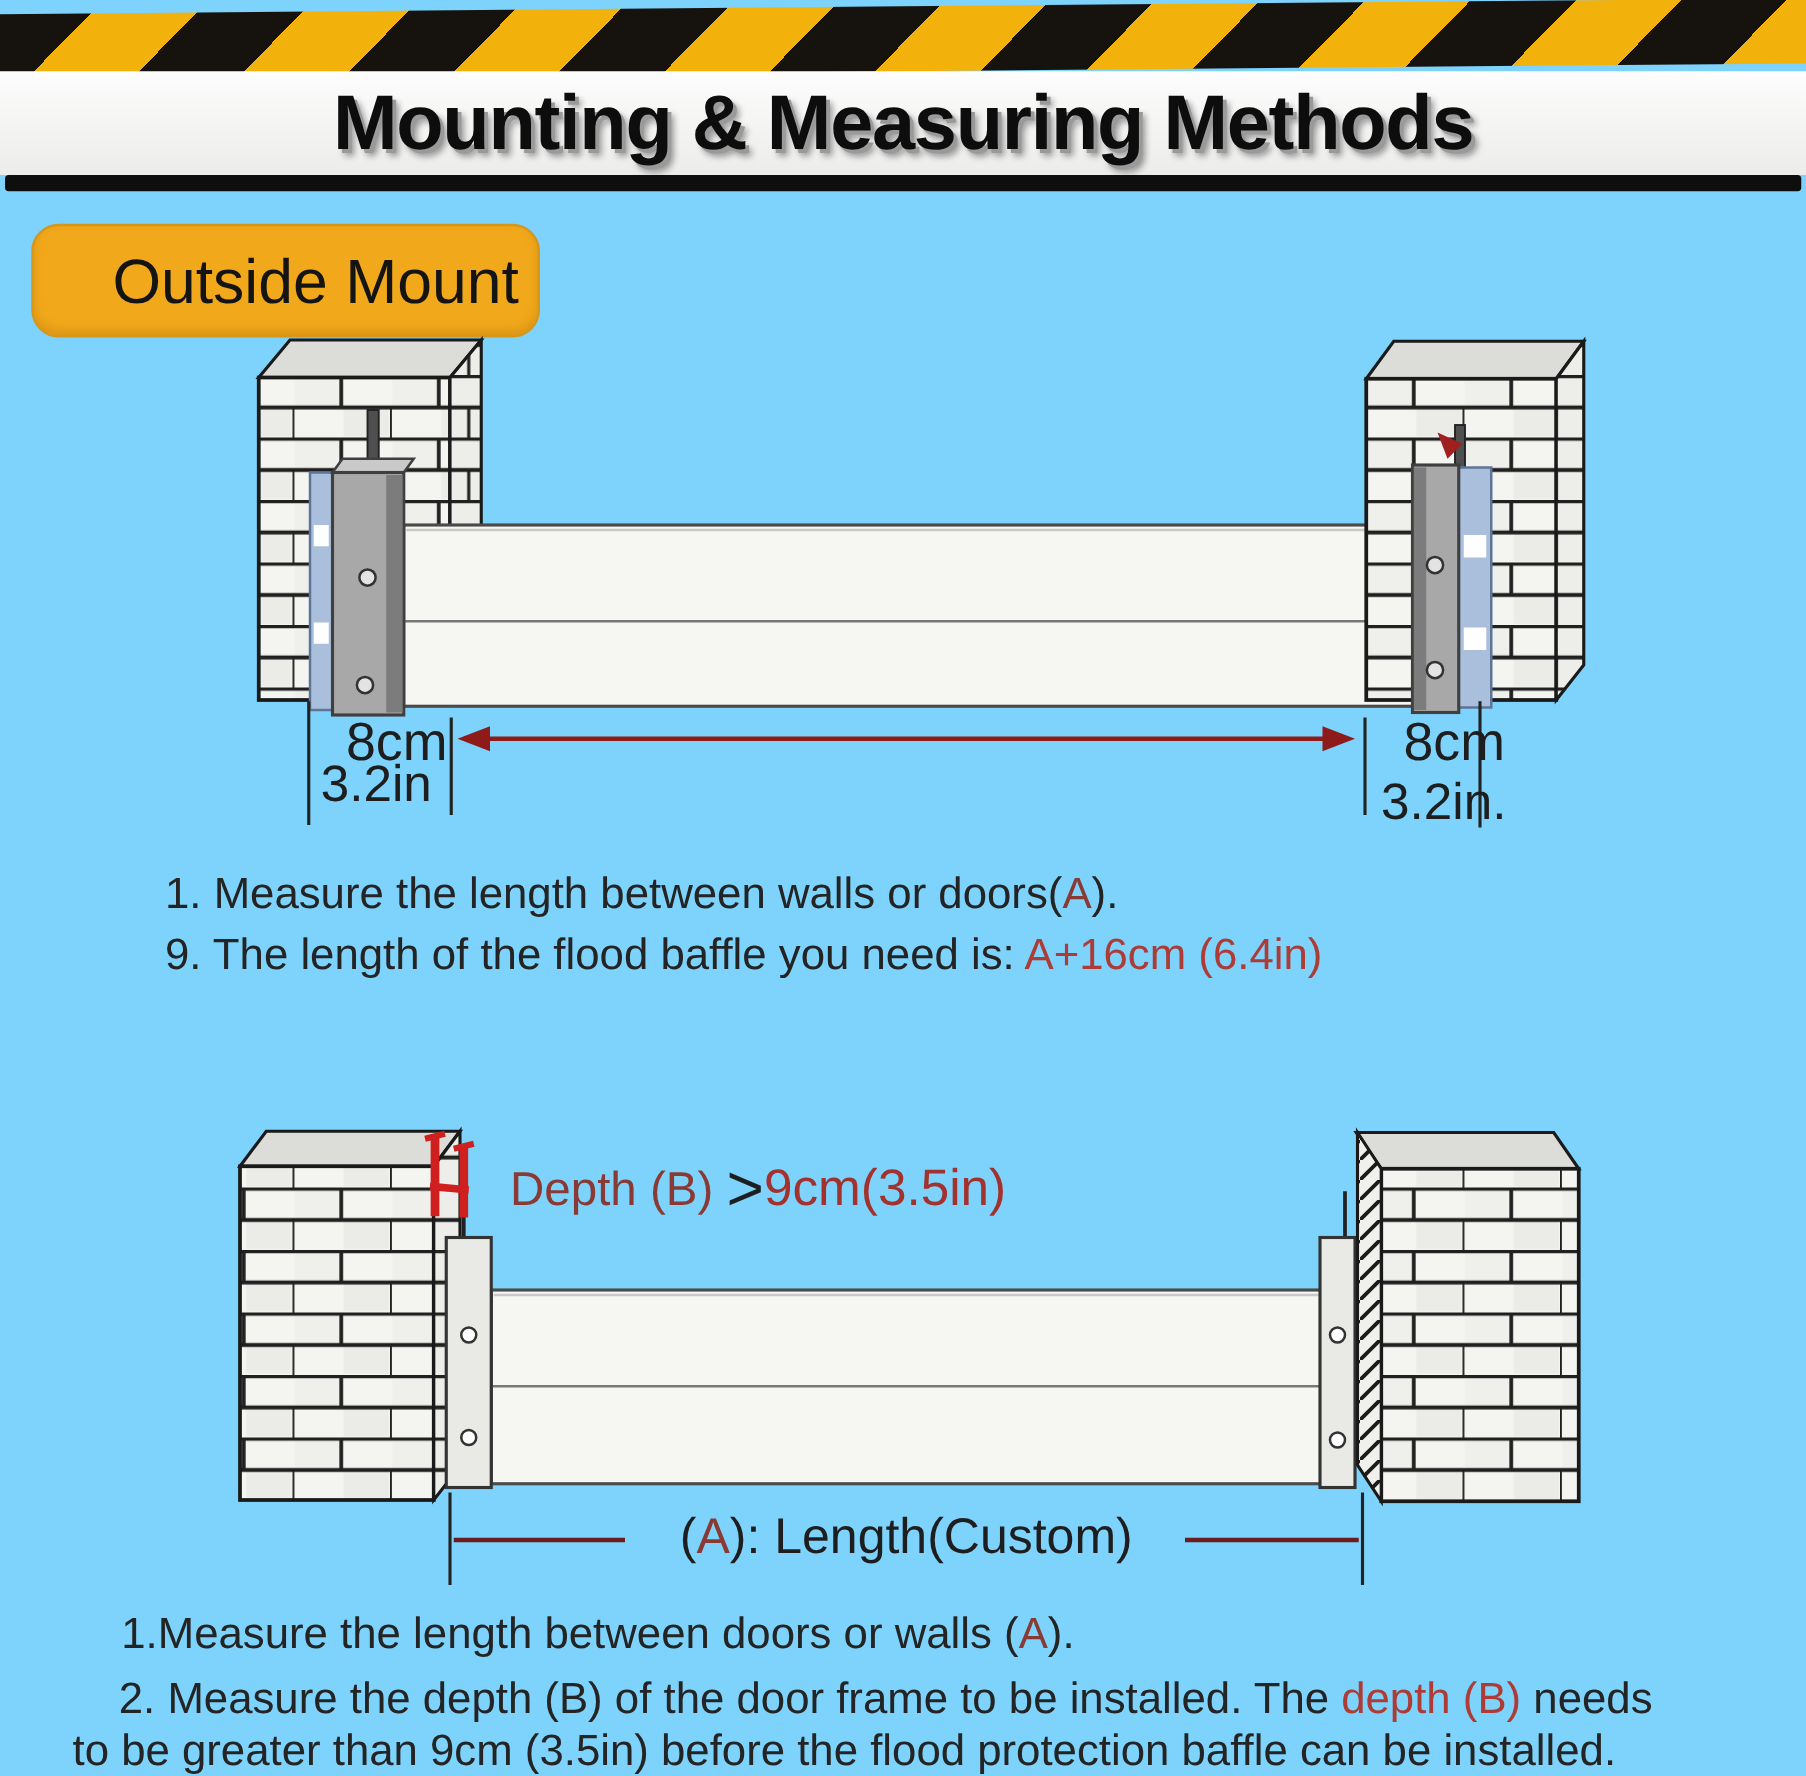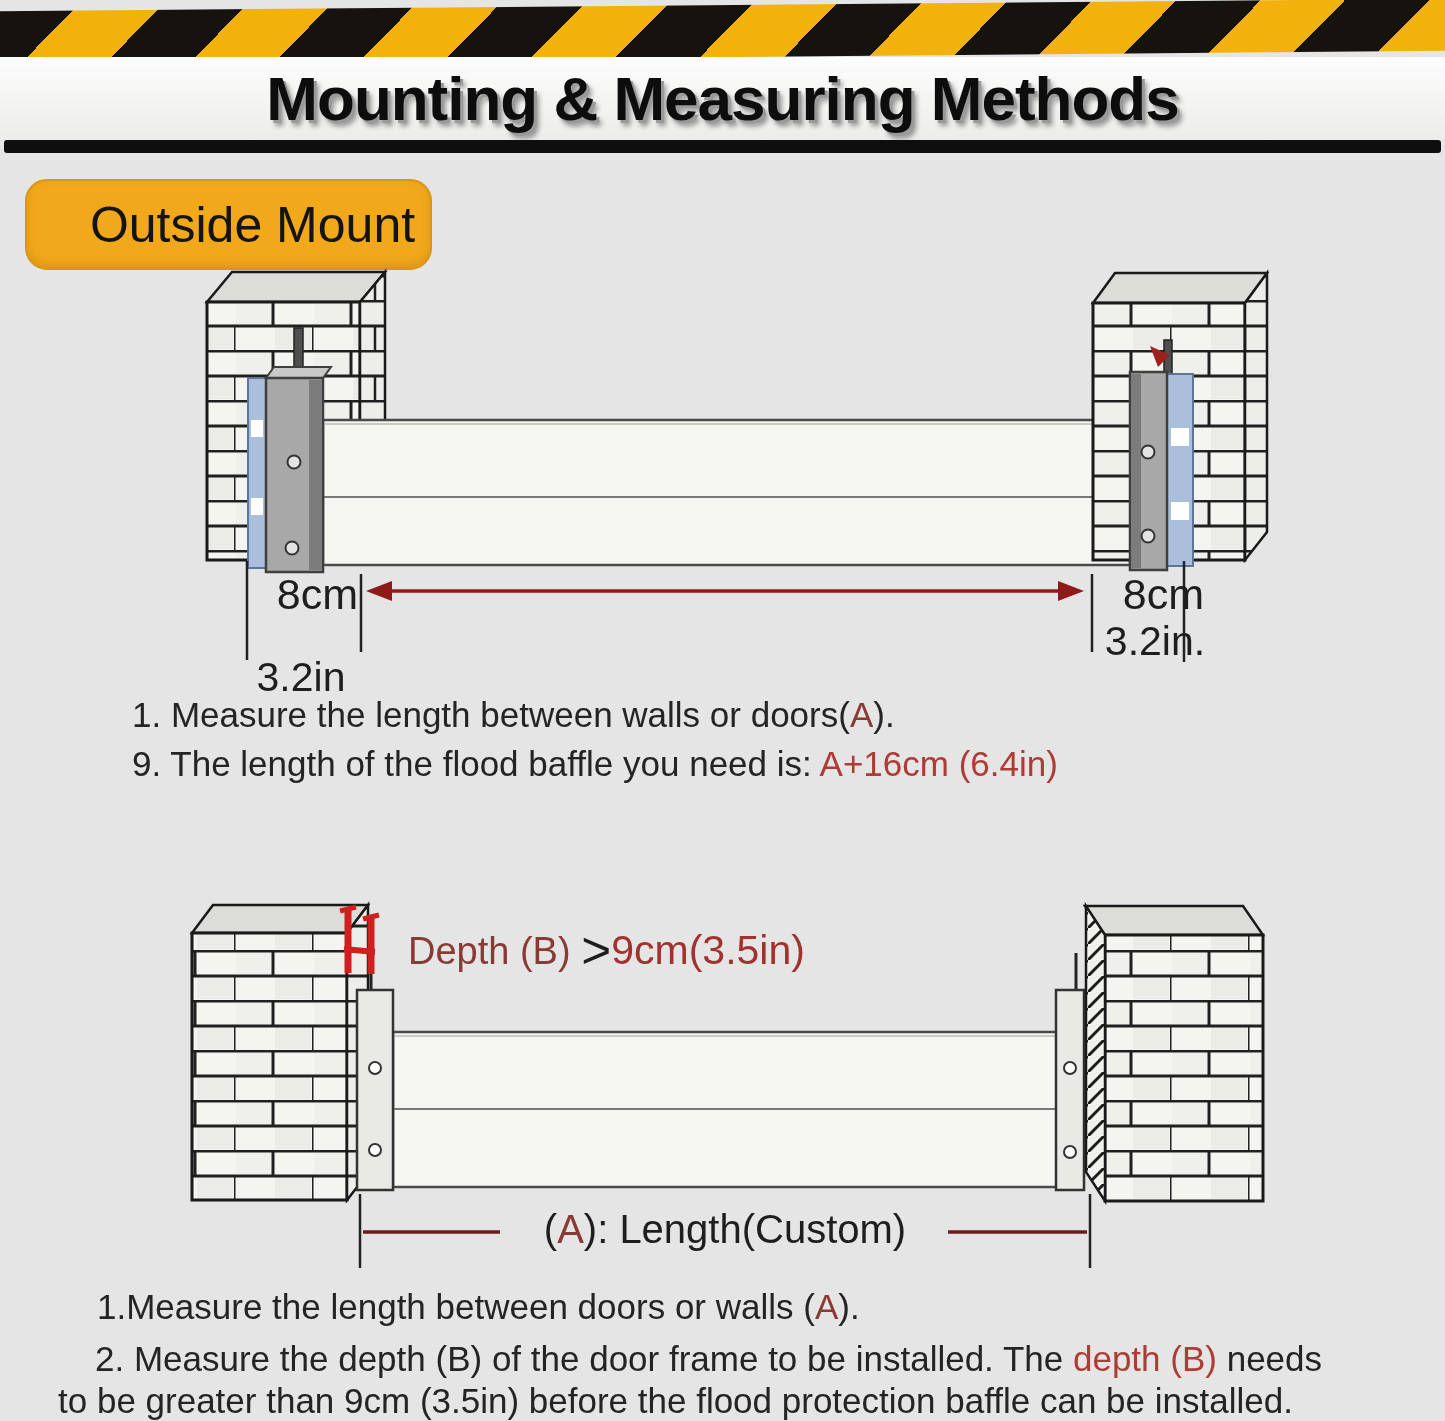--- a/index.html
+++ b/index.html
@@ -1,16 +1,16 @@
 <!DOCTYPE html>
 <html><head>
 <meta charset="utf-8">
 <style>
   html,body{margin:0;padding:0;background:#ffffff;}
-  .page{position:relative;width:1445px;height:1421px;background:#e5e5e5;overflow:hidden;
+  .page{position:relative;width:1445px;height:1421px;background:#7dd3fc;overflow:hidden;
         font-family:"Liberation Sans", sans-serif;color:#1e1e1e;}
 
   
   .tape{position:absolute;left:-12px;top:5px;width:1475px;height:52px;
         background:repeating-linear-gradient(135deg,#16130f 0 60px,#f2b10b 60px 120px);
         transform:rotate(-0.5deg);}
   .titleband{position:absolute;left:0;top:57px;width:1445px;height:83px;
         background:linear-gradient(#fdfdfd,#ececea);
         display:flex;align-items:center;justify-content:center;}
   .title{font-size:62px;font-weight:bold;color:#0d0d0d;letter-spacing:-1px;
@@ -175,21 +175,21 @@
 
     <g>
       <line x1="360" y1="1194" x2="360" y2="1268" stroke="#222" stroke-width="2.5"></line>
       <line x1="1090" y1="1194" x2="1090" y2="1268" stroke="#222" stroke-width="2.5"></line>
       <line x1="363" y1="1232" x2="500" y2="1232" stroke="#6b1d1d" stroke-width="3.5"></line>
       <line x1="948" y1="1232" x2="1087" y2="1232" stroke="#6b1d1d" stroke-width="3.5"></line>
     </g>
   </svg>
 
   <div class="lbl dim" style="left:250px;top:570px;width:108px;">8cm</div>
-  <div class="lbl dim2" style="left:244px;top:654px;width:114px;">3.2in</div>
+  <div class="lbl dim2" style="left:244px;top:604px;width:114px;">3.2in</div>
   <div class="lbl dim" style="left:1096px;top:570px;width:108px;">8cm</div>
   <div class="lbl dim2" style="left:1098px;top:618px;width:114px;">3.2in.</div>
 
   <div class="lbl step" style="left:132px;top:695px;"><span class="run">1. Measure the length between walls or doors(</span><span class="run ma">A</span><span class="run">).</span></div>
   <div class="lbl step" style="left:132px;top:744px;"><span class="run">9. The length of the flood baffle you need is: </span><span class="run rd">A+16cm (6.4in)</span></div>
 
   <div class="lbl depthlbl" style="left:408px;top:921px;"><span class="run ma">Depth (B) </span><span class="run gt">&gt;</span><span class="run dr">9cm(3.5in)</span></div>
   <div class="lbl lenlbl" style="left:500px;top:1207px;width:450px;"><span class="run">(</span><span class="run ma">A</span><span class="run">): Length(Custom)</span></div>
 
   <div class="lbl step" style="left:97px;top:1287px;"><span class="run">1.Measure the length between doors or walls (</span><span class="run ma">A</span><span class="run">).</span></div>

